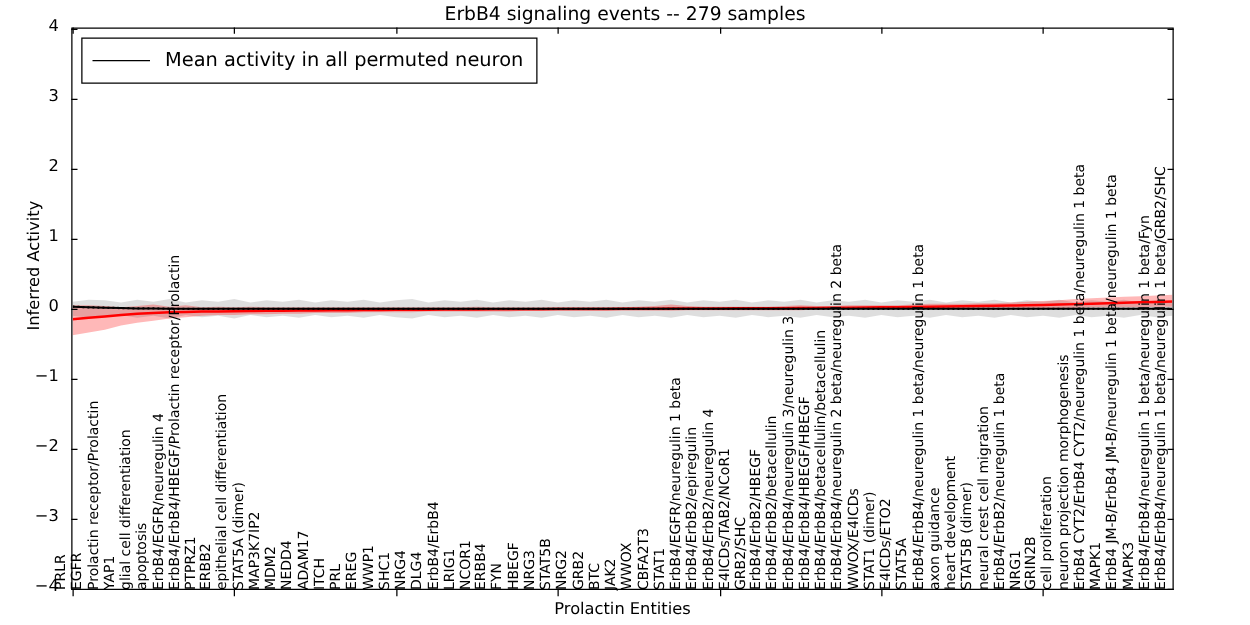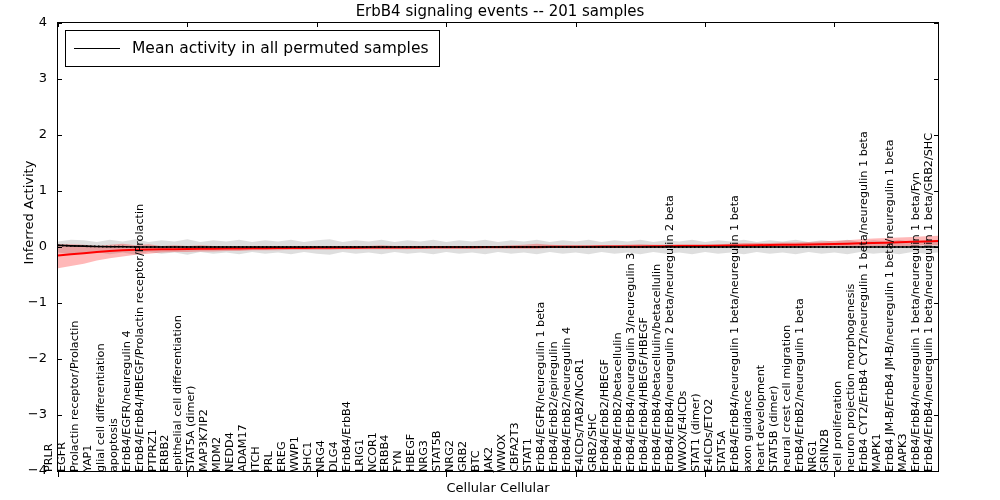--- a/index.html
+++ b/index.html
@@ -97,21 +97,21 @@
   .legend-row{display:flex;align-items:center;height:26px;}
   .legend-swatch{width:46px;height:0;border-top:1.6px solid #000;margin-right:12px;}
   .legend-swatch.red{border-top-color:#ff0000;}
   .legend-text{font-size:15.5px;color:#000;white-space:nowrap;}
 </style>
 </head>
 <body>
 
 <div id="root">
 
-  <div id="chart-title">ErbB4 signaling events -- 201 samples</div>
+  <div id="chart-title">ErbB4 signaling events -- 279 samples</div>
 
   <div id="ylabel">Inferred Activity</div>
 
   <div id="plot-area">
     <svg id="plot-svg" width="880" height="448">
       <g id="svg-layers">
           <path d="M 0.00 218.40 L 12.94 216.72 L 25.88 217.28 L 38.82 218.96 L 51.76 216.72 L 64.71 218.40 L 77.65 216.16 L 90.59 218.96 L 103.53 217.28 L 116.47 218.40 L 129.41 216.16 L 142.35 218.96 L 155.29 217.28 L 168.24 218.40 L 181.18 216.72 L 194.12 218.96 L 207.06 217.28 L 220.00 218.40 L 232.94 216.72 L 245.88 218.96 L 258.82 217.28 L 271.76 216.16 L 284.71 218.96 L 297.65 217.28 L 310.59 218.40 L 323.53 216.72 L 336.47 218.96 L 349.41 217.28 L 362.35 218.40 L 375.29 216.72 L 388.24 218.96 L 401.18 217.28 L 414.12 218.40 L 427.06 216.72 L 440.00 218.96 L 452.94 217.28 L 465.88 218.40 L 478.82 216.72 L 491.76 218.96 L 504.71 217.28 L 517.65 218.40 L 530.59 216.72 L 543.53 218.96 L 556.47 217.28 L 569.41 218.40 L 582.35 216.72 L 595.29 218.96 L 608.24 217.28 L 621.18 218.40 L 634.12 216.72 L 647.06 218.96 L 660.00 217.28 L 672.94 218.40 L 685.88 216.72 L 698.82 218.96 L 711.76 217.28 L 724.71 218.40 L 737.65 216.72 L 750.59 218.96 L 763.53 217.28 L 776.47 218.40 L 789.41 216.72 L 802.35 218.96 L 815.29 217.28 L 828.24 218.40 L 841.18 216.72 L 854.12 218.96 L 867.06 217.28 L 880.00 218.40 L 880.00 229.60 L 867.06 230.72 L 854.12 229.04 L 841.18 231.28 L 828.24 229.60 L 815.29 230.72 L 802.35 229.04 L 789.41 231.28 L 776.47 229.60 L 763.53 230.72 L 750.59 229.04 L 737.65 231.28 L 724.71 229.60 L 711.76 230.72 L 698.82 229.04 L 685.88 231.28 L 672.94 229.60 L 660.00 230.72 L 647.06 229.04 L 634.12 231.28 L 621.18 229.60 L 608.24 230.72 L 595.29 229.04 L 582.35 231.28 L 569.41 229.60 L 556.47 230.72 L 543.53 229.04 L 530.59 231.28 L 517.65 229.60 L 504.71 230.72 L 491.76 229.04 L 478.82 231.28 L 465.88 229.60 L 452.94 230.72 L 440.00 229.04 L 427.06 231.28 L 414.12 229.60 L 401.18 230.72 L 388.24 229.04 L 375.29 231.28 L 362.35 229.60 L 349.41 230.72 L 336.47 229.04 L 323.53 231.28 L 310.59 229.60 L 297.65 230.72 L 284.71 229.04 L 271.76 231.84 L 258.82 230.72 L 245.88 229.04 L 232.94 231.28 L 220.00 229.60 L 207.06 230.72 L 194.12 229.04 L 181.18 231.28 L 168.24 229.60 L 155.29 230.72 L 142.35 229.04 L 129.41 231.84 L 116.47 229.60 L 103.53 230.72 L 90.59 229.04 L 77.65 231.84 L 64.71 229.60 L 51.76 231.28 L 38.82 229.04 L 25.88 230.72 L 12.94 231.28 L 0.00 229.60 Z" fill="#000000" fill-opacity="0.13" stroke="none"></path>
           <path d="M 0.00 221.20 L 12.94 221.20 L 25.88 221.76 L 38.82 222.88 L 51.76 221.76 L 64.71 220.64 L 77.65 222.32 L 90.59 221.20 L 103.53 222.88 L 116.47 222.32 L 129.41 222.88 L 142.35 222.32 L 155.29 222.88 L 168.24 222.88 L 181.18 222.88 L 194.12 222.88 L 207.06 222.88 L 220.00 222.88 L 232.94 222.88 L 245.88 222.88 L 258.82 222.88 L 271.76 222.88 L 284.71 222.88 L 297.65 222.88 L 310.59 222.88 L 323.53 222.32 L 336.47 222.88 L 349.41 222.88 L 362.35 222.88 L 375.29 222.88 L 388.24 222.88 L 401.18 222.88 L 414.12 222.88 L 427.06 222.88 L 440.00 222.88 L 452.94 222.32 L 465.88 221.76 L 478.82 220.64 L 491.76 221.76 L 504.71 222.32 L 517.65 222.32 L 530.59 222.32 L 543.53 222.32 L 556.47 222.32 L 569.41 221.76 L 582.35 221.20 L 595.29 221.76 L 608.24 221.76 L 621.18 221.20 L 634.12 221.20 L 647.06 221.20 L 660.00 221.20 L 672.94 220.64 L 685.88 220.08 L 698.82 220.08 L 711.76 220.08 L 724.71 219.52 L 737.65 219.52 L 750.59 218.96 L 763.53 218.40 L 776.47 217.84 L 789.41 217.28 L 802.35 216.16 L 815.29 215.60 L 828.24 215.04 L 841.18 214.48 L 854.12 213.92 L 867.06 213.36 L 880.00 212.80 L 880.00 222.32 L 867.06 222.32 L 854.12 222.88 L 841.18 222.88 L 828.24 222.88 L 815.29 222.88 L 802.35 223.44 L 789.41 223.44 L 776.47 223.44 L 763.53 223.44 L 750.59 224.00 L 737.65 224.00 L 724.71 224.00 L 711.76 224.00 L 698.82 224.00 L 685.88 224.00 L 672.94 224.00 L 660.00 224.00 L 647.06 224.00 L 634.12 224.00 L 621.18 224.56 L 608.24 224.56 L 595.29 224.56 L 582.35 225.12 L 569.41 225.12 L 556.47 225.12 L 543.53 225.12 L 530.59 225.12 L 517.65 225.12 L 504.71 225.12 L 491.76 225.12 L 478.82 225.68 L 465.88 225.68 L 452.94 225.68 L 440.00 225.68 L 427.06 225.68 L 414.12 225.68 L 401.18 225.68 L 388.24 225.68 L 375.29 225.68 L 362.35 225.68 L 349.41 226.24 L 336.47 226.24 L 323.53 226.24 L 310.59 226.24 L 297.65 226.24 L 284.71 226.24 L 271.76 226.80 L 258.82 226.80 L 245.88 226.80 L 232.94 226.80 L 220.00 227.36 L 207.06 227.36 L 194.12 227.36 L 181.18 227.92 L 168.24 227.92 L 155.29 228.48 L 142.35 228.48 L 129.41 229.04 L 116.47 229.04 L 103.53 229.60 L 90.59 230.72 L 77.65 231.84 L 64.71 233.52 L 51.76 235.20 L 38.82 237.44 L 25.88 240.80 L 12.94 243.04 L 0.00 245.28 Z" fill="#ff0000" fill-opacity="0.28" stroke="none"></path>
           <path d="M 0.00 232.40 L 12.94 231.28 L 25.88 230.16 L 38.82 229.04 L 51.76 227.92 L 64.71 227.36 L 77.65 226.80 L 90.59 226.52 L 103.53 226.24 L 116.47 226.13 L 129.41 225.96 L 142.35 225.85 L 155.29 225.68 L 168.24 225.57 L 181.18 225.46 L 194.12 225.34 L 207.06 225.23 L 220.00 225.12 L 232.94 225.01 L 245.88 224.95 L 258.82 224.84 L 271.76 224.78 L 284.71 224.73 L 297.65 224.67 L 310.59 224.62 L 323.53 224.56 L 336.47 224.50 L 349.41 224.45 L 362.35 224.39 L 375.29 224.34 L 388.24 224.28 L 401.18 224.22 L 414.12 224.17 L 427.06 224.11 L 440.00 224.06 L 452.94 224.00 L 465.88 223.94 L 478.82 223.89 L 491.76 223.83 L 504.71 223.78 L 517.65 223.72 L 530.59 223.66 L 543.53 223.61 L 556.47 223.55 L 569.41 223.50 L 582.35 223.44 L 595.29 223.33 L 608.24 223.22 L 621.18 223.10 L 634.12 222.99 L 647.06 222.88 L 660.00 222.71 L 672.94 222.54 L 685.88 222.38 L 698.82 222.21 L 711.76 222.04 L 724.71 221.87 L 737.65 221.65 L 750.59 221.42 L 763.53 221.20 L 776.47 220.92 L 789.41 220.64 L 802.35 220.30 L 815.29 219.97 L 828.24 219.63 L 841.18 219.24 L 854.12 218.85 L 867.06 218.51 L 880.00 218.12" fill="none" stroke="#ff0000" stroke-width="2"></path>
           <path d="M 0.00 222.32 L 12.94 222.88 L 25.88 223.16 L 38.82 223.44 L 51.76 223.72 L 64.71 223.72 L 77.65 224.00 L 90.59 224.00 L 103.53 224.00 L 116.47 224.00 L 129.41 224.00 L 142.35 224.00 L 155.29 224.00 L 168.24 224.00 L 181.18 224.00 L 194.12 224.00 L 207.06 224.00 L 220.00 224.00 L 232.94 224.00 L 245.88 224.00 L 258.82 224.00 L 271.76 224.00 L 284.71 224.00 L 297.65 224.00 L 310.59 224.00 L 323.53 224.00 L 336.47 224.00 L 349.41 224.00 L 362.35 224.00 L 375.29 224.00 L 388.24 224.00 L 401.18 224.00 L 414.12 224.00 L 427.06 224.00 L 440.00 224.00 L 452.94 224.00 L 465.88 224.00 L 478.82 224.00 L 491.76 224.00 L 504.71 224.00 L 517.65 224.00 L 530.59 224.00 L 543.53 224.00 L 556.47 224.00 L 569.41 224.00 L 582.35 224.00 L 595.29 224.00 L 608.24 224.00 L 621.18 224.00 L 634.12 224.00 L 647.06 224.00 L 660.00 224.00 L 672.94 224.00 L 685.88 224.00 L 698.82 224.00 L 711.76 224.00 L 724.71 224.00 L 737.65 224.00 L 750.59 224.00 L 763.53 224.00 L 776.47 224.00 L 789.41 224.00 L 802.35 224.00 L 815.29 224.00 L 828.24 224.00 L 841.18 224.00 L 854.12 224.00 L 867.06 224.00 L 880.00 224.00" fill="none" stroke="#000000" stroke-width="1.6"></path>
@@ -233,19 +233,19 @@
       <div class="xlab" style="left: 882.235px; top: 461px;">MAPK1</div>
       <div class="xlab" style="left: 895.176px; top: 461px;">ErbB4 JM-B/ErbB4 JM-B/neuregulin 1 beta/neuregulin 1 beta</div>
       <div class="xlab" style="left: 908.118px; top: 461px;">MAPK3</div>
       <div class="xlab" style="left: 921.059px; top: 461px;">ErbB4/ErbB4/neuregulin 1 beta/neuregulin 1 beta/Fyn</div>
       <div class="xlab" style="left: 934px; top: 461px;">ErbB4/ErbB4/neuregulin 1 beta/neuregulin 1 beta/GRB2/SHC</div>
     </div>
 
   <div id="legend">
     <div class="legend-row">
       <span class="legend-swatch"></span>
-      <span class="legend-text">Mean activity in all permuted samples</span>
+      <span class="legend-text">Mean activity in all permuted neuron</span>
     </div>
   </div>
 
-  <div id="xlabel">Cellular Cellular</div>
+  <div id="xlabel">Prolactin Entities</div>
 
 </div>
 
 </body></html>

